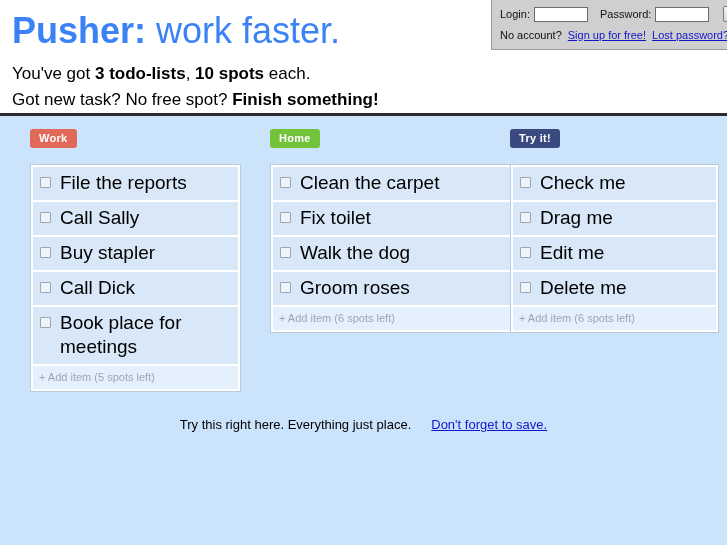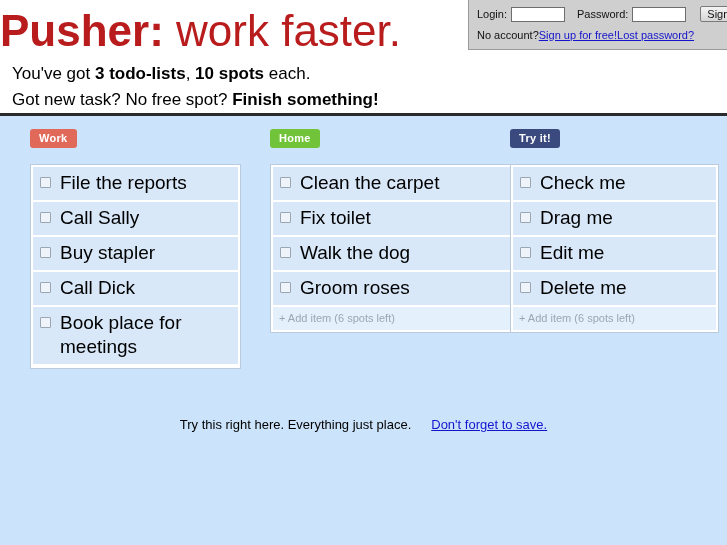--- a/index.html
+++ b/index.html
@@ -18,25 +18,25 @@
   
   #header {
     position: relative;
     background: #ffffff;
     height: 116px;
     box-sizing: border-box;
     border-bottom: 3px solid #2b2b2b;
   }
   #brand {
     position: absolute;
-    left: 0;
+    left: 12px;
     top: 8px;
-    font-size: 44px;
+    font-size: 36px;
     line-height: 46px;
-    color: #b91c1c;
+    color: #3b82f6;
     white-space: nowrap;
   }
   #brand .brand-strong { font-weight: bold; }
   #brand .brand-rest  { font-weight: normal; }
 
   .tagline {
     position: absolute;
     left: 12px;
     font-size: 17px;
     line-height: 21px;
@@ -45,21 +45,21 @@
   }
   #tagline1 { top: 63px; }
   #tagline2 { top: 89px; }
   .tagline b { font-weight: bold; }
 
   
   #login-panel {
     position: absolute;
     right: 0;
     top: 0;
-    width: 259px;
+    width: 236px;
     height: 50px;
     background: #cfcfcf;
     border-left: 1px solid #9a9a9a;
     border-bottom: 1px solid #9a9a9a;
     box-sizing: border-box;
     font-size: 11px;
     color: #111;
   }
   #login-row1 {
     position: absolute;
@@ -95,20 +95,21 @@
   #login-row2 {
     position: absolute;
     left: 8px;
     top: 29px;
     font-size: 11px;
     white-space: nowrap;
   }
   #login-row2 a {
     color: #1414cc;
     text-decoration: underline;
+    margin-left: 6px;
   }
 
   
   #lists {
     position: absolute;
     top: 128px;
     left: 0;
     width: 727px;
   }
   .list-col {
@@ -240,20 +241,21 @@
         <span class="todo-text">Buy stapler</span>
       </div>
       <div class="todo-item">
         <span class="todo-check"></span>
         <span class="todo-text">Call Dick</span>
       </div>
       <div class="todo-item">
         <span class="todo-check"></span>
         <span class="todo-text">Book place for meetings</span>
       </div>
+      <div class="add-row">+ Add item (5 spots left)</div>
     </div>
   </div>
 
   <div class="list-col" id="col-1">
     <span class="list-tag" id="tag-1" style="background: rgb(113, 195, 57);">Home</span>
     <div class="list-box">
       <div class="todo-item">
         <span class="todo-check"></span>
         <span class="todo-text">Clean the carpet</span>
       </div>

